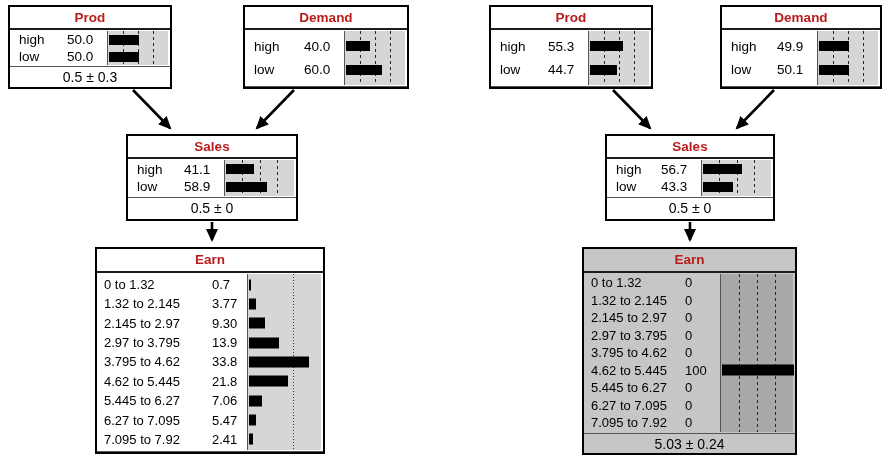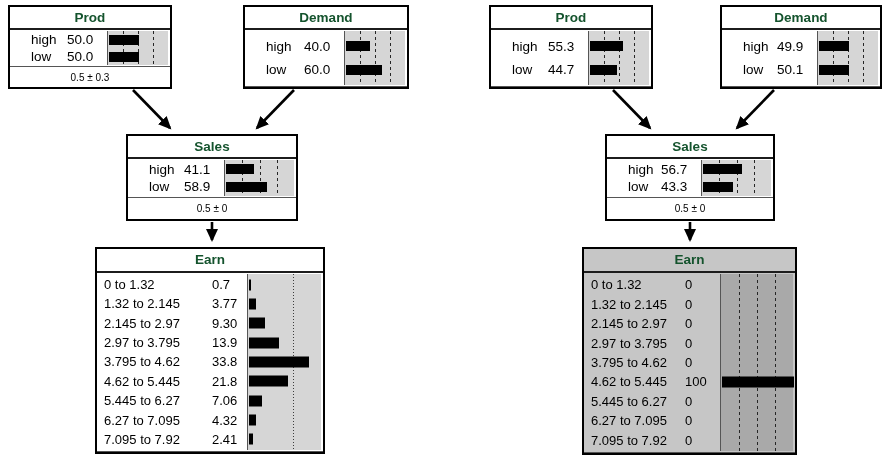--- a/index.html
+++ b/index.html
@@ -5,40 +5,40 @@
   html,body{margin:0;padding:0;background:#ffffff;}
   .canvas{position:relative;width:889px;height:460px;background:#ffffff;
           font-family:"Liberation Sans",sans-serif;overflow:hidden;}
   svg.edges{position:absolute;left:0;top:0;width:889px;height:460px;z-index:1;pointer-events:none;}
 
   .node{position:absolute;display:flex;flex-direction:column;background:#ffffff;
         border:2px solid #000;box-sizing:border-box;z-index:2;}
   .node.selected{background:var(--sel-bg,#c6c6c6);}
 
   .node-title{flex:none;height:21px;line-height:21px;text-align:center;font-weight:bold;
-              font-size:13.5px;color:#14532d;border-bottom:2px solid #1c1c1c;}
+              font-size:13.5px;color:#b91c1c;border-bottom:2px solid #1c1c1c;}
 
   .node-body{flex:1;position:relative;display:flex;flex-direction:column;
              justify-content:space-evenly;border-bottom:1px solid #555;padding:1px 0;}
 
   .bars-panel{position:absolute;top:1px;bottom:1px;right:2px;width:var(--bars-w);
               background:var(--bars-bg,#d6d6d6);border-left:1px solid #555;z-index:0;}
   .node.selected .bars-panel{background:var(--sel-bars-bg,#a9a9a9);}
   .gridline{position:absolute;top:0;bottom:0;width:1px;}
   .gridline.dashed{background:repeating-linear-gradient(to bottom,#262626 0 3px,transparent 3px 6px);}
   .gridline.dotted{background:repeating-linear-gradient(to bottom,#3d3d3d 0 1px,transparent 1px 3px);}
 
   .state-row{position:relative;display:flex;align-items:center;font-size:13.5px;color:#000;
-             padding-left:21px;z-index:1;height:17px;}
+             padding-left:9px;z-index:1;height:17px;}
   .state-label{flex:1;white-space:nowrap;}
   .state-value{white-space:nowrap;margin-right:7px;min-width:34px;}
   .bar-cell{flex:none;width:var(--bars-w);margin-right:2px;position:relative;height:100%;}
   .bar{position:absolute;left:1px;top:50%;transform:translateY(-50%);height:10px;background:#000;}
 
-  .node-footer{flex:none;height:21px;line-height:21px;text-align:center;font-size:10px;color:#000;}
+  .node-footer{flex:none;height:21px;line-height:21px;text-align:center;font-size:14px;color:#000;}
 
   
   .n-left-prod   {left:8px;  top:5px;  width:164px;height:84px; --bars-w:60px;}
   .n-left-demand {left:243px;top:5px;  width:166px;height:84px; --bars-w:60px;}
   .n-left-sales  {left:126px;top:134px;width:172px;height:87px; --bars-w:69px;}
   .n-left-earn   {left:95px; top:247px;width:230px;height:207px;--bars-w:73px;}
   .n-right-prod  {left:489px;top:5px;  width:164px;height:84px; --bars-w:60px;}
   .n-right-demand{left:720px;top:5px;  width:162px;height:84px; --bars-w:60px;}
   .n-right-sales {left:605px;top:134px;width:170px;height:87px; --bars-w:69px;}
   .n-right-earn  {left:582px;top:247px;width:215px;height:208px;--bars-w:72px;}
@@ -192,21 +192,21 @@
           </div>
           <div class="state-row">
             <span class="state-label">5.445 to 6.27</span>
             <span class="state-value">7.06</span>
             <span class="bar-cell">
               <span class="bar" style="width: 17.1359%;"></span>
             </span>
           </div>
           <div class="state-row">
             <span class="state-label">6.27 to 7.095</span>
-            <span class="state-value">4.32</span>
+            <span class="state-value">5.47</span>
             <span class="bar-cell">
               <span class="bar" style="width: 9.27184%;"></span>
             </span>
           </div>
           <div class="state-row">
             <span class="state-label">7.095 to 7.92</span>
             <span class="state-value">2.41</span>
             <span class="bar-cell">
               <span class="bar" style="width: 5.84951%;"></span>
             </span>
@@ -337,15 +337,16 @@
             <span class="state-label">6.27 to 7.095</span>
             <span class="state-value">0</span>
             <span class="bar-cell"></span>
           </div>
           <div class="state-row">
             <span class="state-label">7.095 to 7.92</span>
             <span class="state-value">0</span>
             <span class="bar-cell"></span>
           </div>
         </div>
+        <div class="node-footer">5.03 ± 0.24</div>
       </div>
     </div>
 </div>
 
 </body></html>

